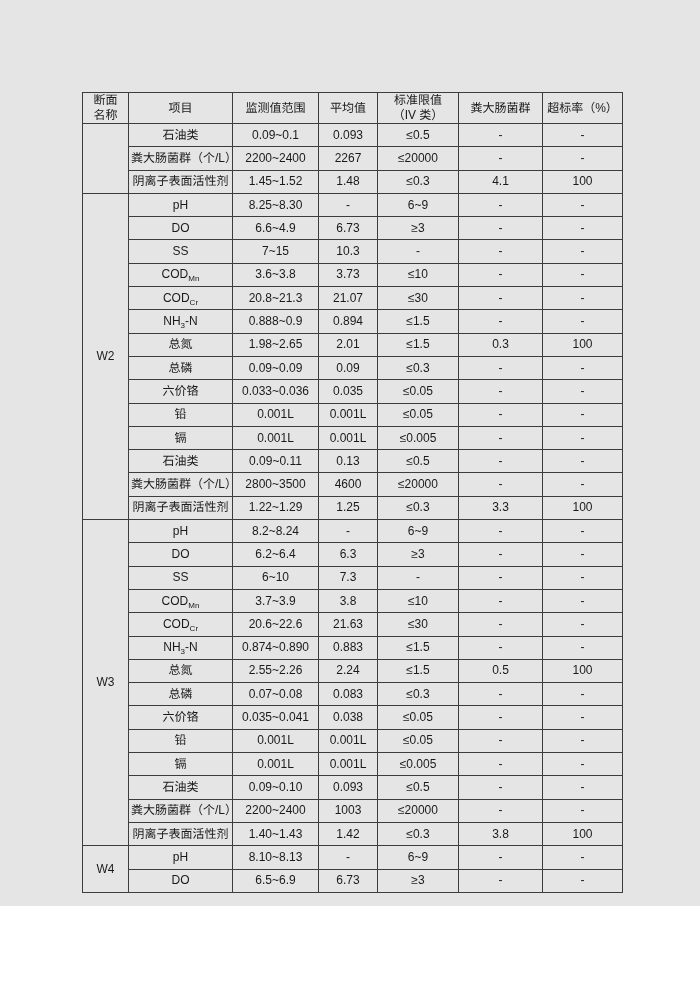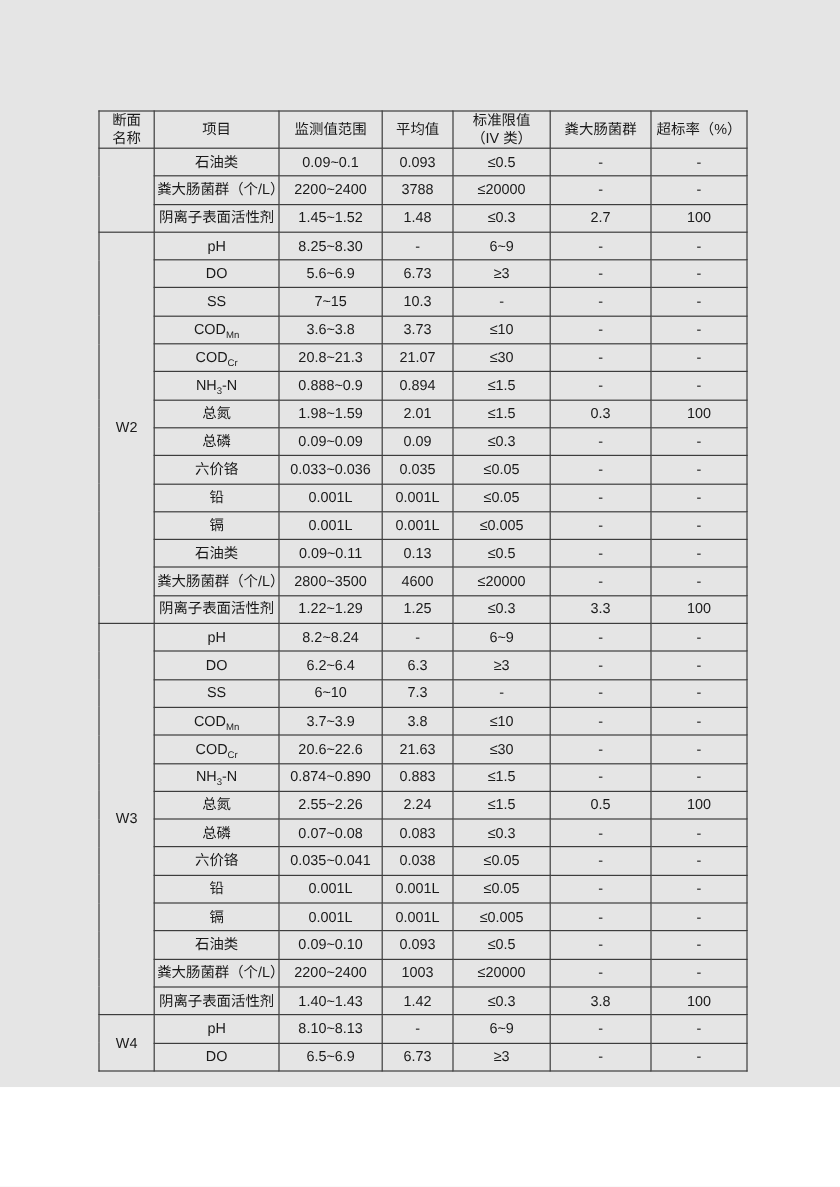--- a/index.html
+++ b/index.html
@@ -100,45 +100,45 @@
           <td>石油类</td>
           <td>0.09~0.1</td>
           <td>0.093</td>
           <td>≤0.5</td>
           <td>-</td>
           <td>-</td>
         </tr>
         <tr>
           <td>粪大肠菌群（个/L）</td>
           <td>2200~2400</td>
-          <td>3788</td>
+          <td>2267</td>
           <td>≤20000</td>
           <td>-</td>
           <td>-</td>
         </tr>
         <tr>
           <td>阴离子表面活性剂</td>
           <td>1.45~1.52</td>
           <td>1.48</td>
           <td>≤0.3</td>
-          <td>2.7</td>
+          <td>4.1</td>
           <td>100</td>
         </tr>
         <tr>
           <td class="section-cell" rowspan="14">W2</td>
           <td>pH</td>
           <td>8.25~8.30</td>
           <td>-</td>
           <td>6~9</td>
           <td>-</td>
           <td>-</td>
         </tr>
         <tr>
           <td>DO</td>
-          <td>5.6~6.9</td>
+          <td>6.6~4.9</td>
           <td>6.73</td>
           <td>≥3</td>
           <td>-</td>
           <td>-</td>
         </tr>
         <tr>
           <td>SS</td>
           <td>7~15</td>
           <td>10.3</td>
           <td>-</td>
@@ -164,21 +164,21 @@
         <tr>
           <td><span>NH</span><sub>3</sub><span>-N</span></td>
           <td>0.888~0.9</td>
           <td>0.894</td>
           <td>≤1.5</td>
           <td>-</td>
           <td>-</td>
         </tr>
         <tr>
           <td>总氮</td>
-          <td>1.98~1.59</td>
+          <td>1.98~2.65</td>
           <td>2.01</td>
           <td>≤1.5</td>
           <td>0.3</td>
           <td>100</td>
         </tr>
         <tr>
           <td>总磷</td>
           <td>0.09~0.09</td>
           <td>0.09</td>
           <td>≤0.3</td>

